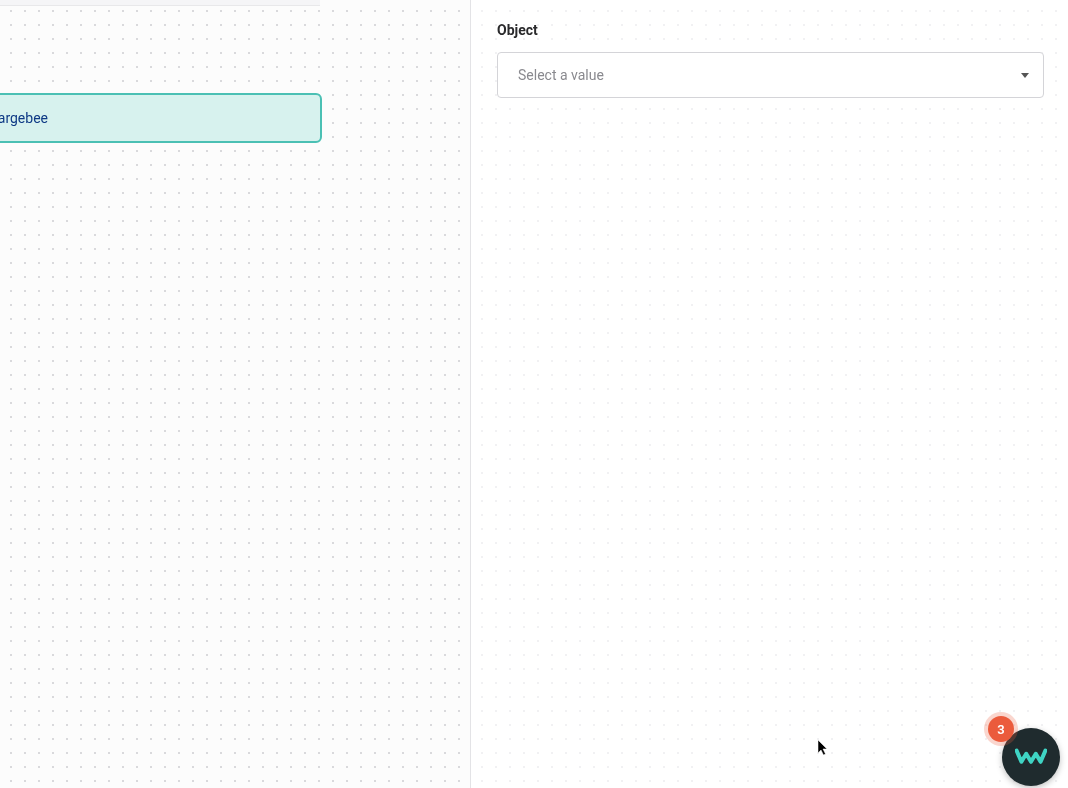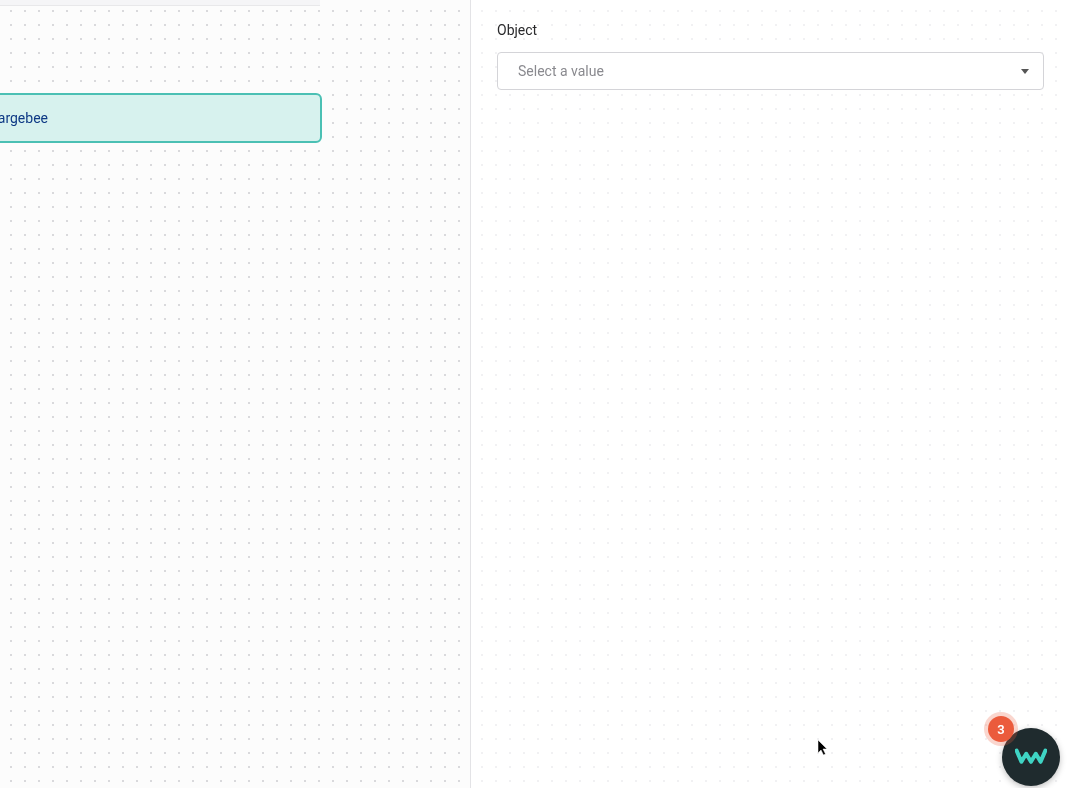--- a/index.html
+++ b/index.html
@@ -67,28 +67,28 @@
       padding: 22px 24px 0 26px;
       background-image: radial-gradient(circle, #f1f1f3 1px, transparent 1px);
       background-size: 14px 14px;
       background-position: 4px 4px;
     }
     .config-panel-inner {
       background: transparent;
     }
     .field-label {
       font-size: 14px;
-      font-weight: 400;
+      font-weight: 700;
       color: #2a2a2c;
       margin-bottom: 14px;
       display: block;
     }
     .select-wrapper {
       width: 100%;
-      height: 38px;
+      height: 46px;
       border: 1px solid #d4d4d8;
       border-radius: 4px;
       background: #fff;
       display: flex;
       align-items: center;
       justify-content: space-between;
       padding: 0 14px 0 20px;
       cursor: pointer;
     }
     .select-placeholder {

